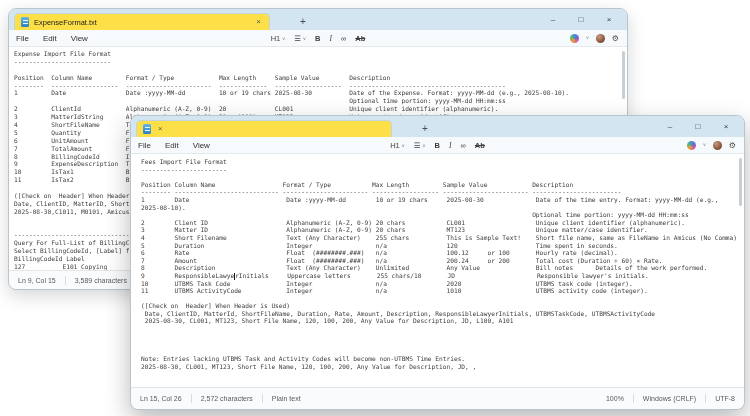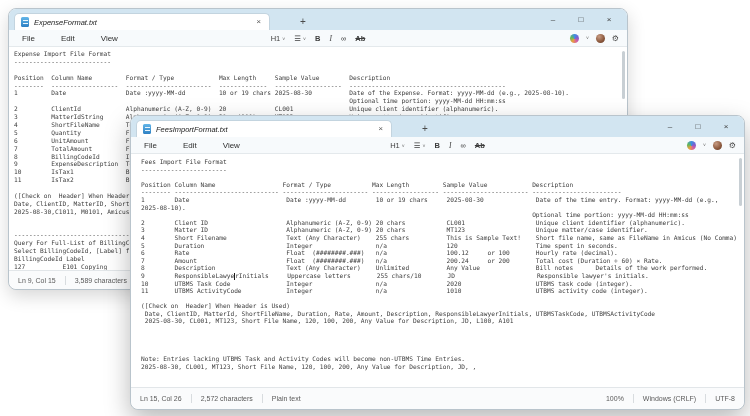--- a/index.html
+++ b/index.html
@@ -8,40 +8,40 @@
   .window { position:absolute; background:#ffffff; border-radius:8px;
             border:1px solid #b9c4cc; overflow:hidden; }
   #back-window  { left:8px;   top:8px;   width:620px; height:282px;
                   box-shadow:0 6px 18px rgba(0,0,0,.16); }
   #front-window { left:130px; top:115px; width:615px; height:295px;
                   box-shadow:0 10px 26px rgba(0,0,0,.28); z-index:10; }
 
   
   .tabbar { height:21px; background:#d2e5f1; display:flex; align-items:flex-end;
             position:relative; }
-  .tab { height:17px; margin-left:5px; width:256px; background:#ffffff;
+  .tab { height:17px; margin-left:5px; width:256px; background:#fde047;
          border:1px solid #c3d4df; border-bottom:none; border-radius:5px 5px 0 0;
-         display:flex; align-items:center; padding:0 6px; gap:5px;font-style:italic; }
+         display:flex; align-items:center; padding:0 6px; gap:5px; }
   .app-icon { width:8px; height:10px; border-radius:1.5px; flex:0 0 auto;
               background:linear-gradient(180deg,#63b6e9 0%,#2e80c3 100%);
               position:relative; }
   .app-icon::after { content:""; position:absolute; left:2px; right:1px; top:3px;
               height:1px; background:#eaf5fc; box-shadow:0 3px 0 #eaf5fc; }
   .tab-label { font-size:7.5px; color:#1b1b1b; white-space:nowrap; overflow:hidden; flex:1; }
   .tab-close { font-size:8px; color:#5a5a5a; line-height:8px; padding:0 2px; cursor:default; }
   .new-tab { font-size:10px; color:#4a4a4a; margin-left:26px; margin-bottom:3px;
              line-height:10px; padding:0 4px; }
   .win-controls { position:absolute; right:4px; top:0; height:100%;
                   display:flex; align-items:center; }
   .win-btn { width:28px; text-align:center; font-size:8px; color:#3c3c3c; line-height:21px; }
 
   
   .menubar { height:17px; background:#f7fafc; border-bottom:1px solid #e4e9ec;
              display:flex; align-items:center; position:relative; font-size:8px; color:#2f2f2f; }
-  .menu-item { padding:0 13px; }
+  .menu-item { padding:0 7px; }
   .fmt-group { position:absolute; left:50%; transform:translateX(-50%);
                display:flex; align-items:center; gap:9px; color:#3e3e3e; }
   .fmt-ico { font-size:7.5px; white-space:nowrap; }
   .fmt-bold { font-weight:bold; }
   .fmt-italic { font-style:italic; font-family:"Liberation Serif", serif; }
   .fmt-clear { text-decoration:line-through;font-weight:bold; }
   .chev { font-size:5px; color:#6a6a6a; }
   .right-group { position:absolute; right:8px; display:flex; align-items:center; gap:7px; }
   .copilot { width:9px; height:9px; border-radius:50%;
              background:conic-gradient(#3f8fe0,#7a5fd0,#d75f9e,#e8a13c,#5fb85f,#3f8fe0); }
@@ -145,21 +145,20 @@
     <span class="sb-cell">Ln 9, Col 15</span>
     <span class="sb-div"></span>
     <span class="sb-cell">3,589 characters</span>
   </div>
 </div>
 
 <div class="window" id="front-window">
   <div class="tabbar">
     <div class="tab">
       <div class="app-icon"></div>
-      <span class="tab-label">FeesImportFormat.txt</span>
       <span class="tab-close">×</span>
     </div>
     <span class="new-tab">+</span>
     <div class="win-controls">
       <span class="win-btn">–</span>
       <span class="win-btn">□</span>
       <span class="win-btn">×</span>
     </div>
   </div>
   <div class="menubar">

